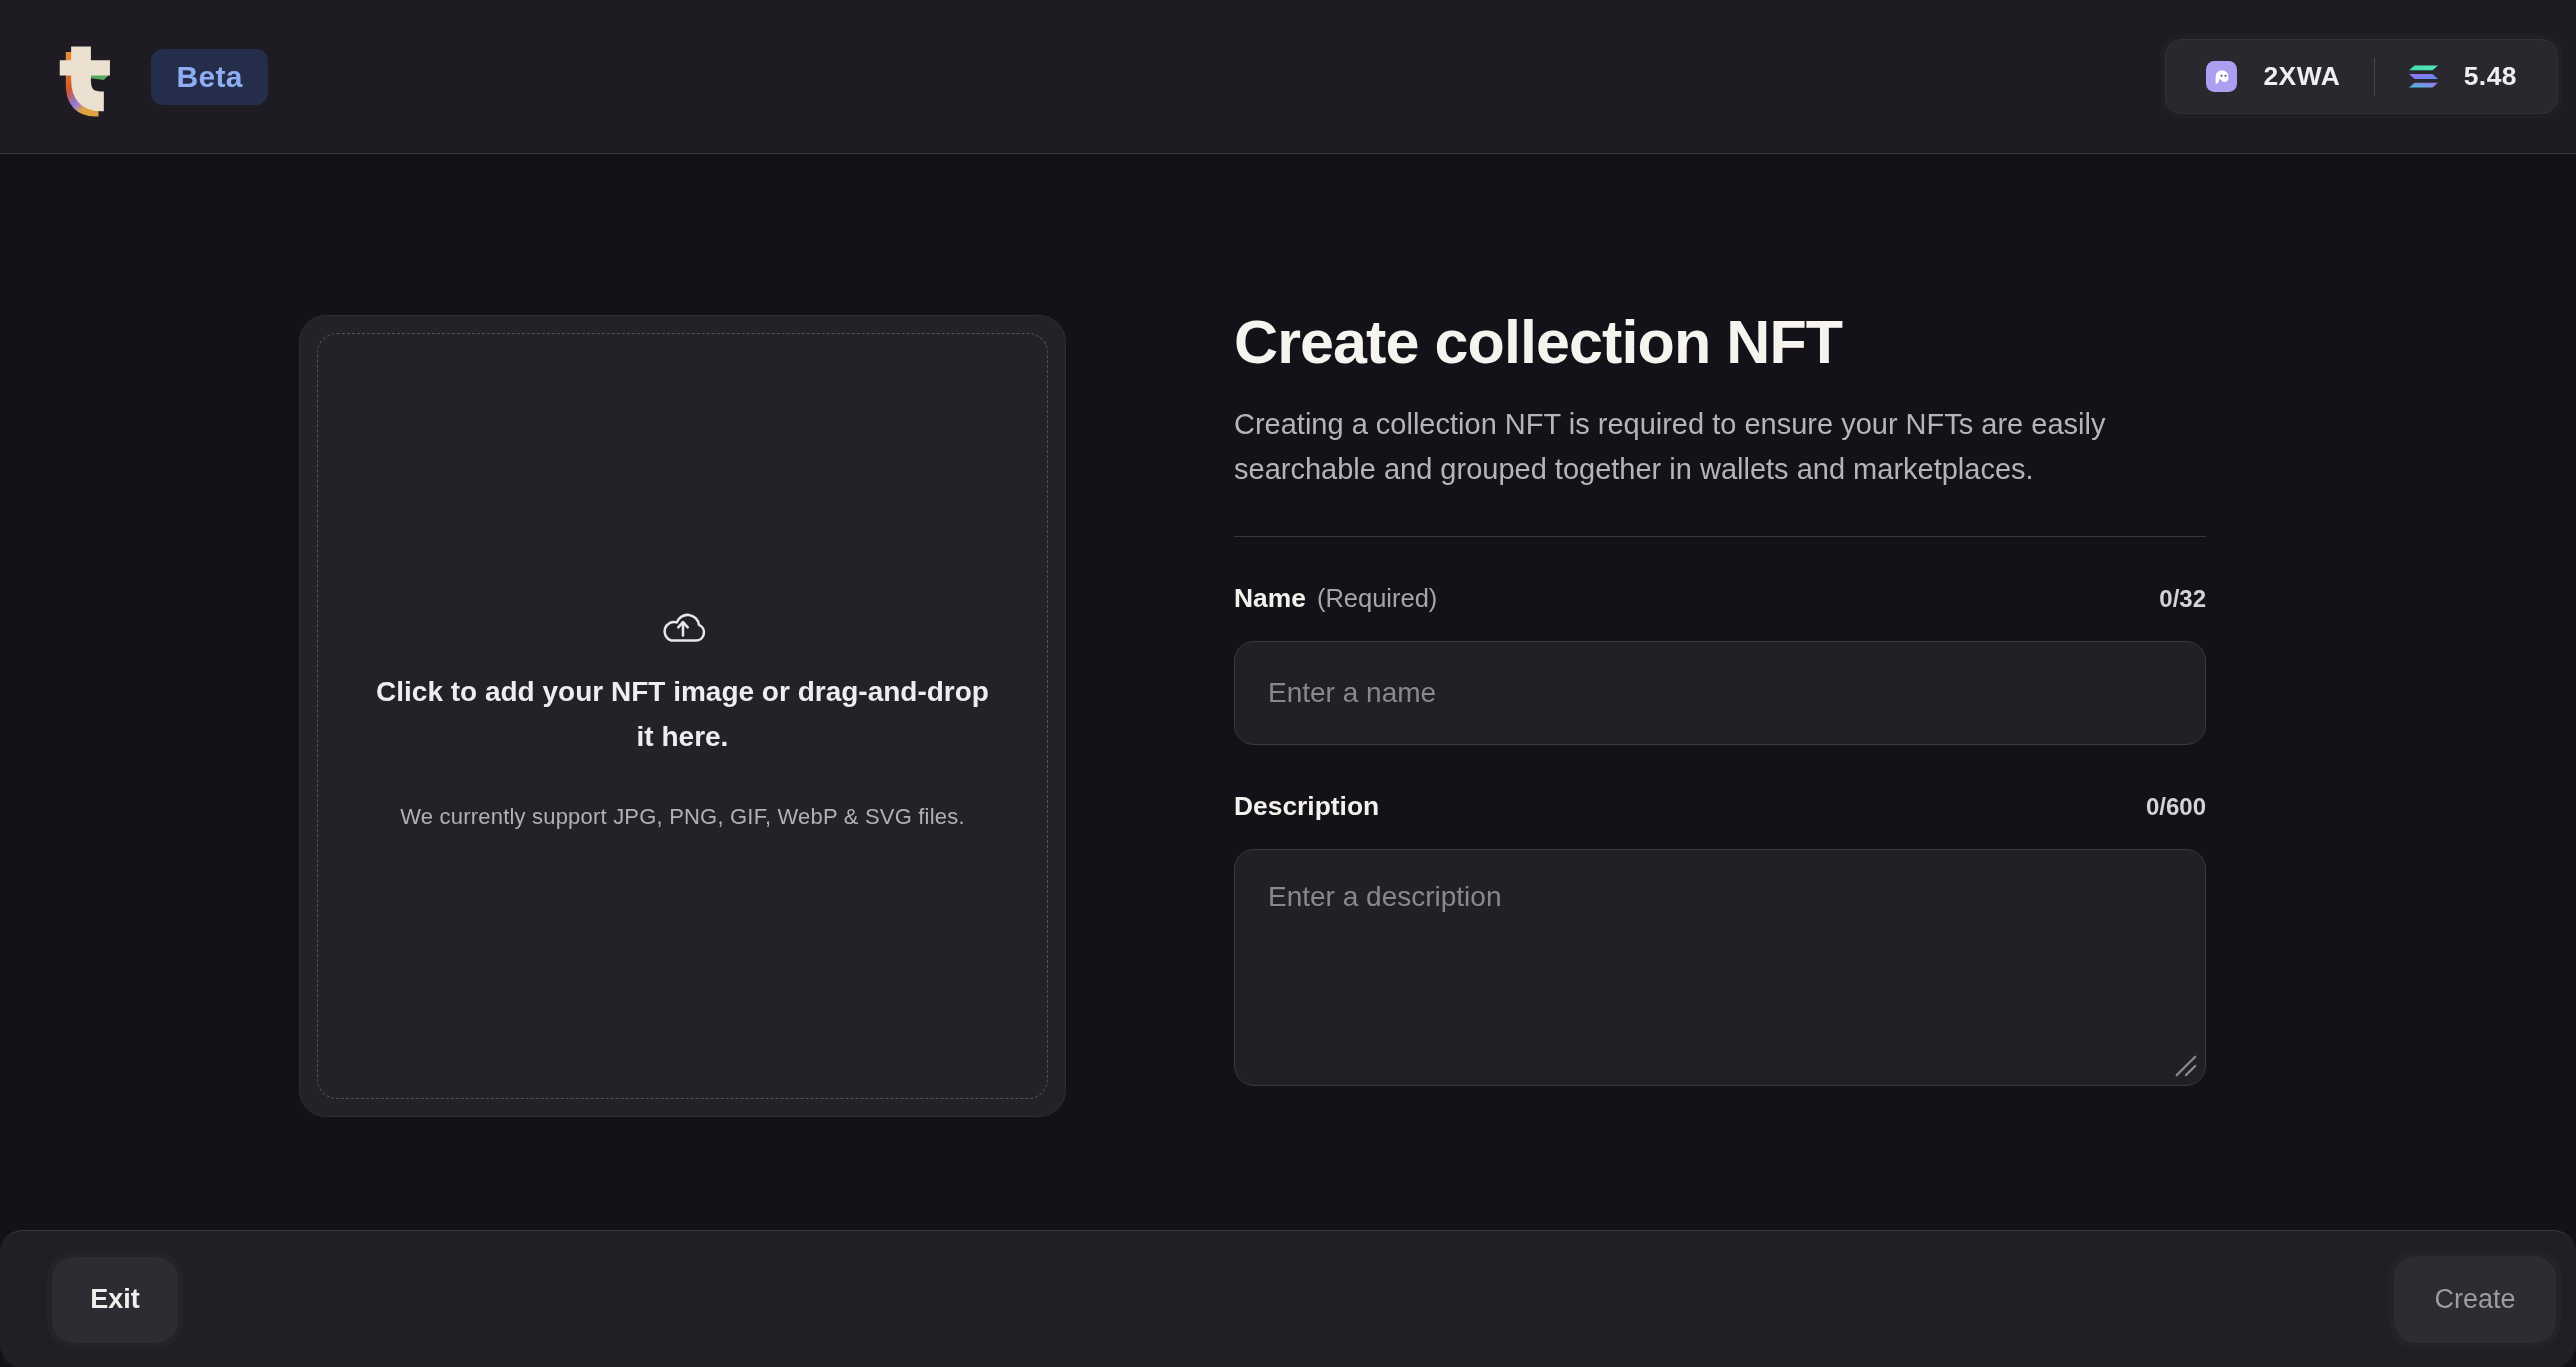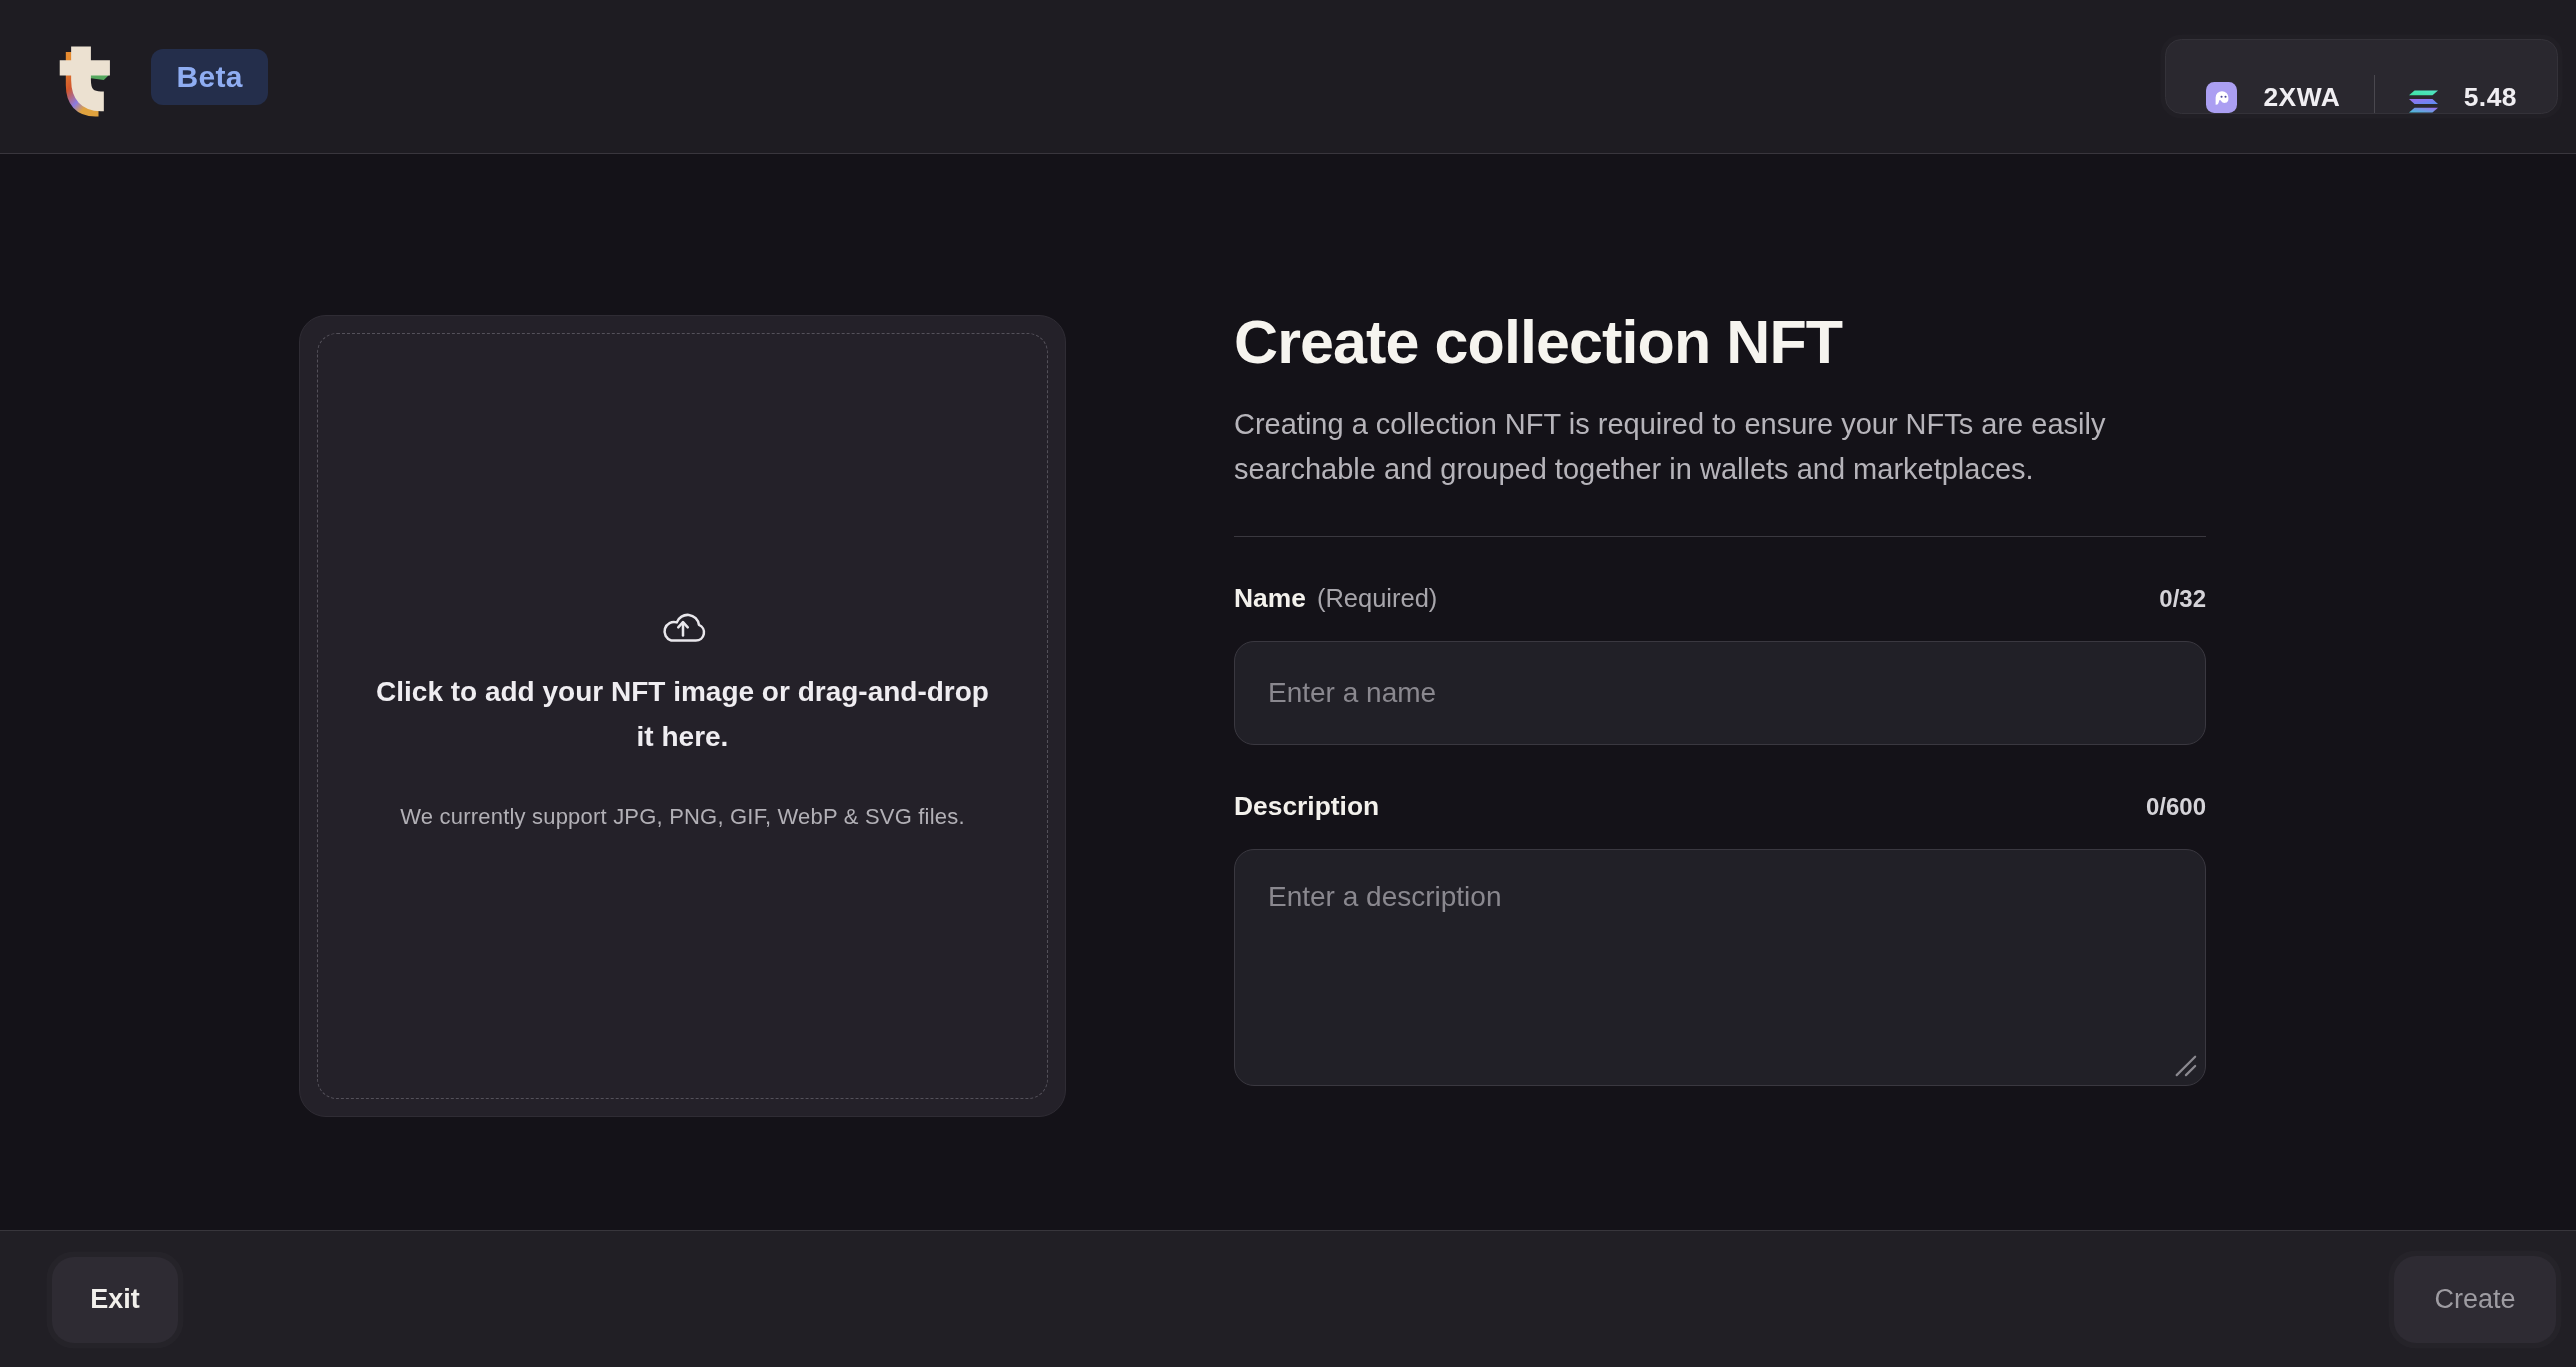--- a/index.html
+++ b/index.html
@@ -19,21 +19,21 @@
   }
   .logo{width:73px;height:84px;flex:0 0 auto;}
   .beta-badge{
     margin-left:35px;height:56px;padding:0 25.5px;border-radius:12px;
     background:#242e4b;color:#8fadf2;font-size:30px;font-weight:600;
     display:flex;align-items:center;justify-content:center;letter-spacing:0.3px;
   }
   .wallet-pill{
     margin-left:auto;height:75px;padding:0 40px;border-radius:16.4px;
     background:#2a282f;border:0.9px solid #343239;
-    display:flex;align-items:flex-end;gap:26px;
+    display:flex;align-items:center;gap:26px;
     box-shadow:0 0 0 4.6px rgba(255,255,255,0.015);
   }
   .phantom-icon{
     width:31px;height:31px;border-radius:8.2px;background:#ab9ff2;
     display:flex;align-items:center;justify-content:center;flex:0 0 auto;
   }
   .wallet-text{color:#f0eef2;font-size:26.4px;font-weight:600;letter-spacing:0.5px;}
   .pill-divider{width:1.8px;height:38px;background:#4a484f;margin:0 7.3px;}
 
   
@@ -92,21 +92,21 @@
     font-family:"Liberation Sans","DejaVu Sans",sans-serif;
     display:block;
   }
   .text-area::placeholder{color:#8a888f;}
   .resize-handle{position:absolute;right:9px;bottom:9px;width:24px;height:24px;}
 
   
   .footer{
     position:absolute;left:0;bottom:0;width:100%;height:138px;
     background:#211f25;border-top:1.8px solid #38363c;
-    display:flex;align-items:center;padding:0 20px 0 52px;
+    display:flex;align-items:center;padding:0 20px 0 52px;border-radius:23px;
   }
   .btn{
     border:none;border-radius:22px;background:#2e2b33;cursor:pointer;
     font-family:"Liberation Sans","DejaVu Sans",sans-serif;
     box-shadow:0 0 0 5.5px rgba(255,255,255,0.018);
   }
   .btn-exit{width:126px;height:86px;color:#f2f0ec;font-size:27px;font-weight:700;}
   .btn-create{margin-left:auto;width:162px;height:87px;color:#9e9ca2;font-size:27px;font-weight:500;}
 </style>
 </head>

